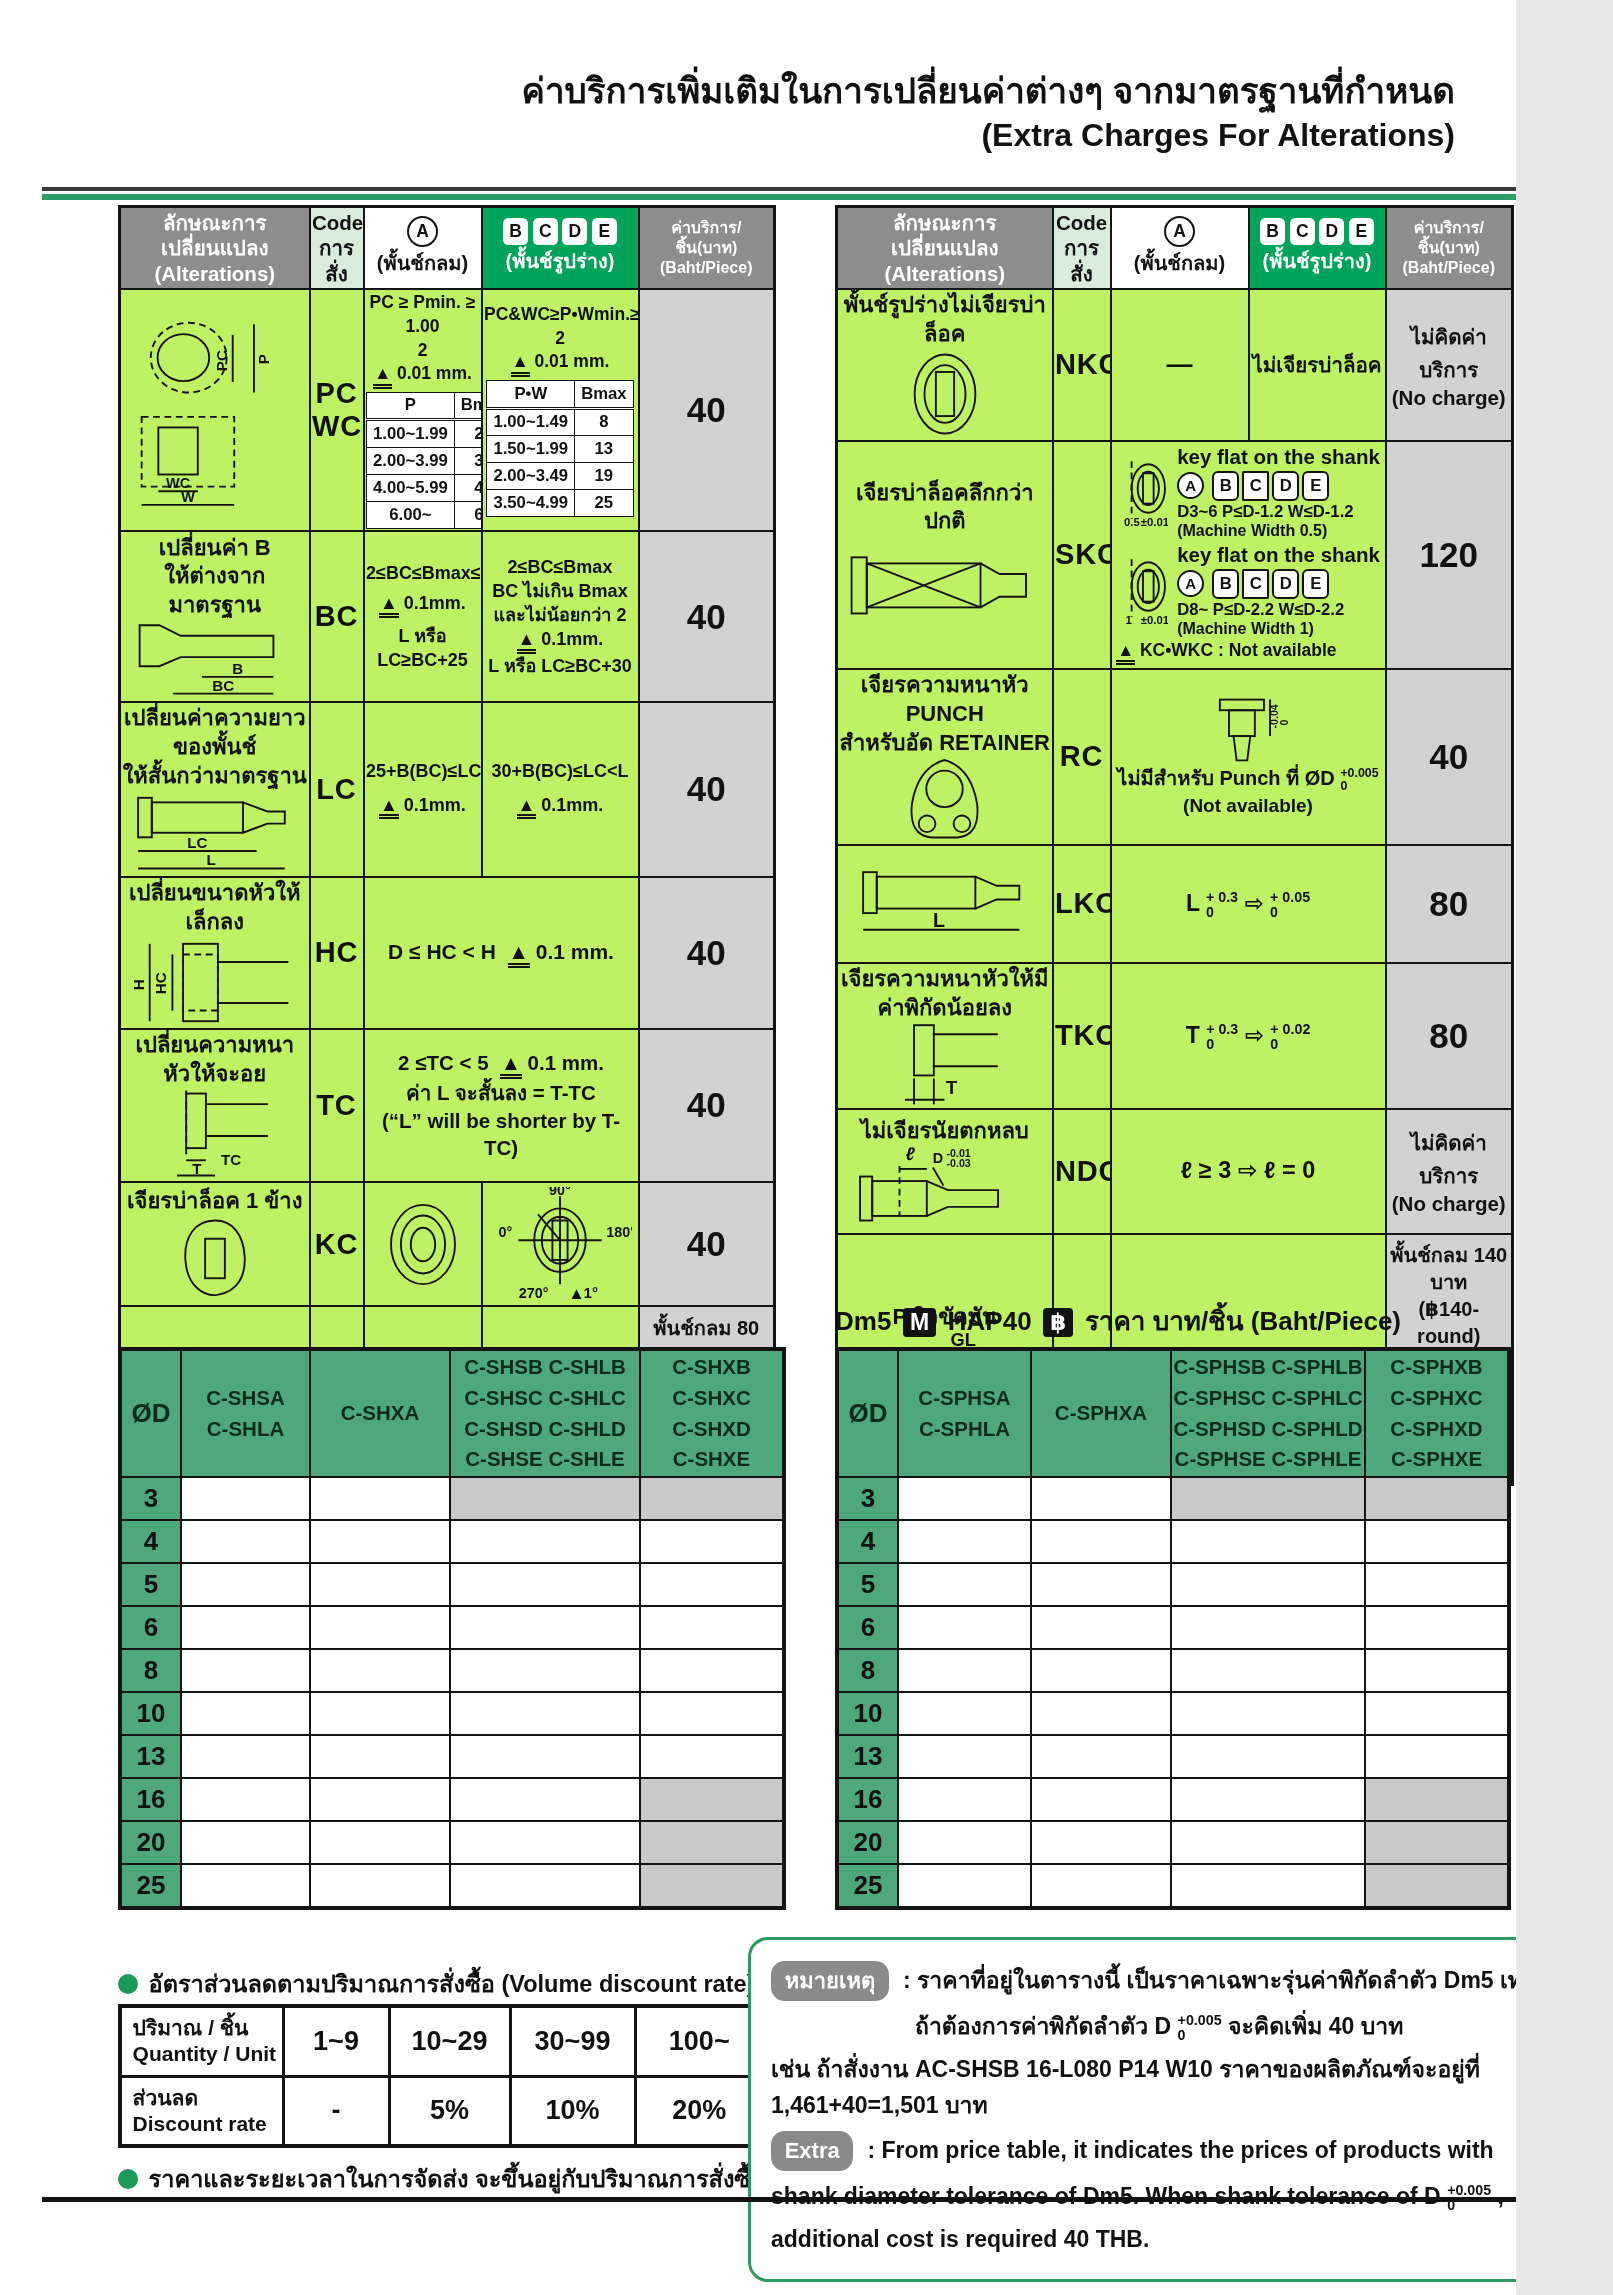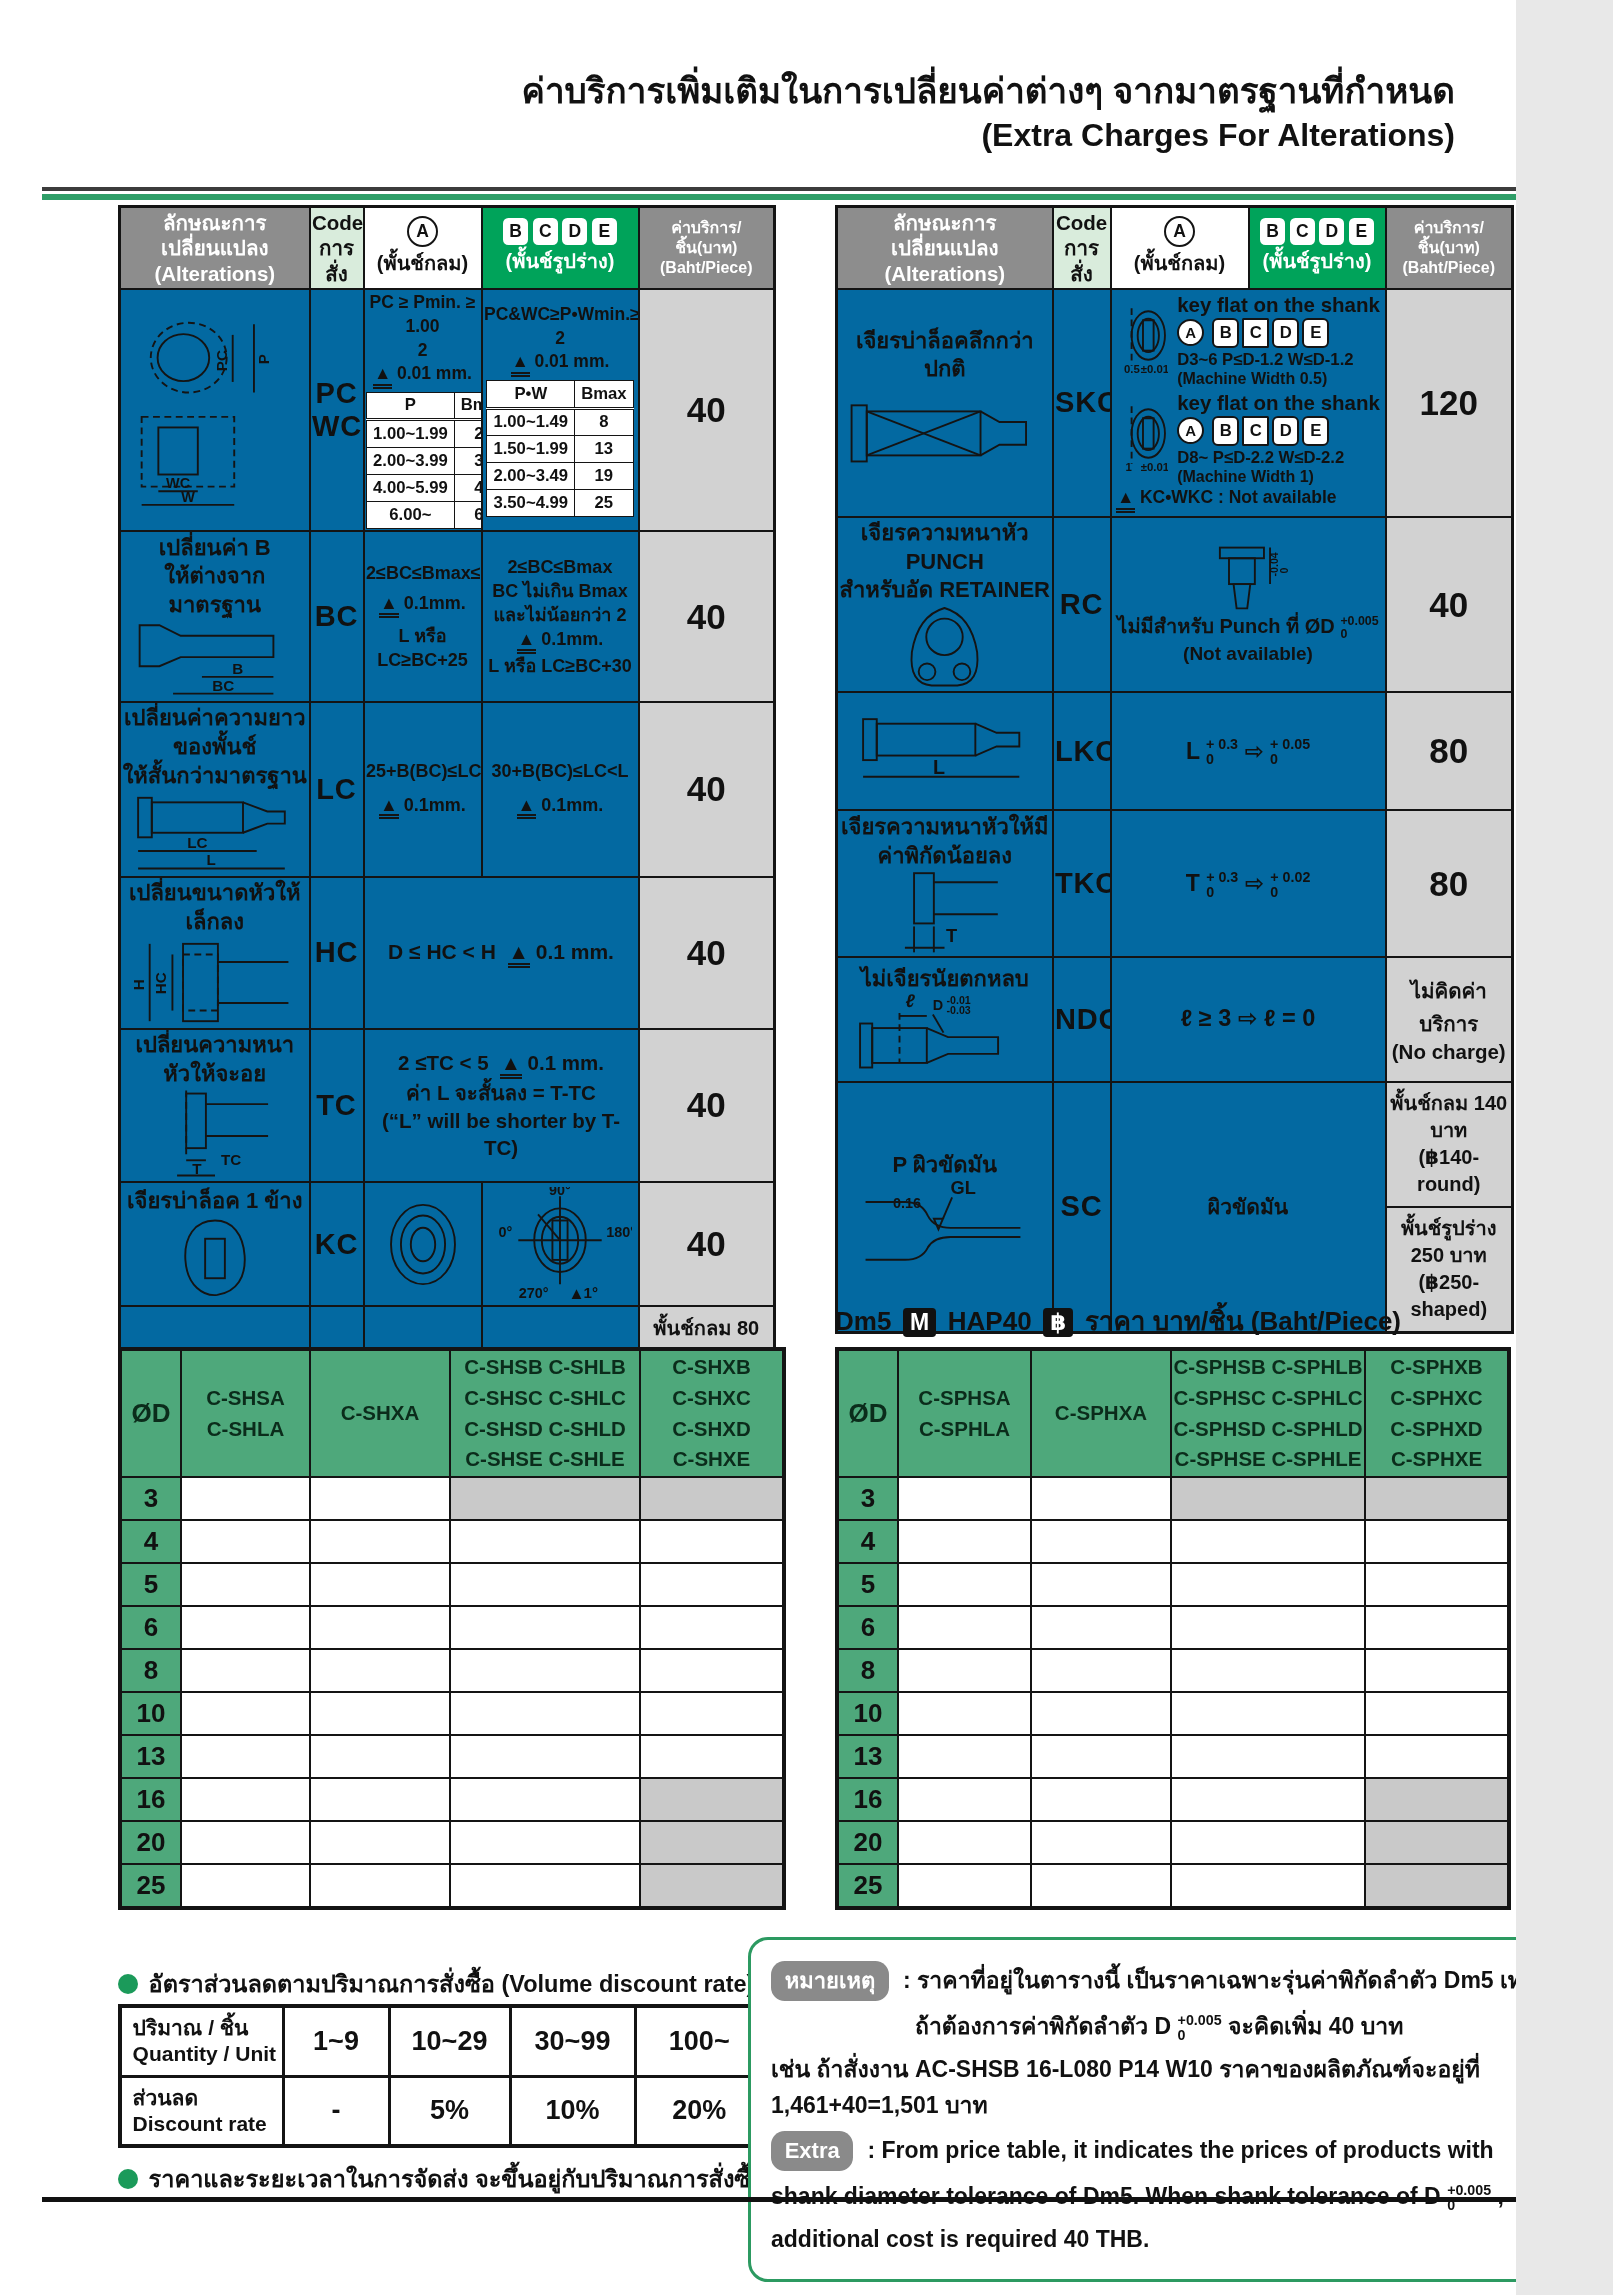--- a/index.html
+++ b/index.html
@@ -9,21 +9,21 @@
 
   
   .title-block{top:67px;right:61px;text-align:right;line-height:1.35;}
   .title-th{font-size:35px;}
   .title-en{font-size:32px;}
   .rule-dark{top:187px;left:42px;width:1530px;height:3.8px;background:#3c3c3c;}
   .rule-green{top:194px;left:42px;width:1530px;height:6px;background:#2f9e68;}
 
   
   table{border-collapse:collapse;table-layout:fixed;}
-  .alt{border:3.8px solid #141414;background:#0369a1;}
+  .alt{border:3.8px solid #141414;background:#bef264;}
   .alt td{border:2.3px solid #141414;text-align:center;vertical-align:middle;padding:1.5px;overflow:hidden;}
   .hdr-gray{background:#8d8d8d;color:#fff;font-size:20.5px;line-height:1.25;}
   .hdr-code{background:#d9ecdc;color:#111;font-size:20.5px;line-height:1.25;}
   .hdr-a{background:#fff;font-size:20px;}
   .hdr-bcde{background:#00a35a;color:#fff;font-size:20px;}
   .hdr-price{background:#8d8d8d;color:#fff;font-size:16px;line-height:1.25;}
   .code-cell{font-size:29px;letter-spacing:0.8px;}
   .price-cell{background:#d2d2d2;font-size:35px;}
   .alt-label{font-size:22px;line-height:1.3;}
   .formula{font-size:20.5px;line-height:1.35;}
@@ -409,20 +409,37 @@
       <td class="hdr-bcde">
         <span class="badge-sq">B</span><span class="badge-sq">C</span><span class="badge-sq">D</span><span class="badge-sq">E</span>
         <div>(พั้นช์รูปร่าง)</div>
       </td>
       <td class="hdr-price">
         <div>ค่าบริการ/ชิ้น(บาท)</div>
         <div>(Baht/Piece)</div>
       </td>
     </tr>
 
+    <tr style="height:144px">
+      <td>
+        <div class="alt-label">พั้นช์รูปร่างไม่เจียรบ่าล็อค</div>
+        <svg width="76" height="90" viewBox="0 0 100 118">
+          <ellipse class="ln" cx="50" cy="59" rx="40" ry="52"></ellipse>
+          <ellipse class="ln" cx="50" cy="59" rx="27" ry="38"></ellipse>
+          <rect class="ln" x="38" y="30" width="24" height="58"></rect>
+        </svg>
+      </td>
+      <td class="code-cell">NKC</td>
+      <td class="formula" style="font-size:26px">—</td>
+      <td class="formula" style="font-size:20.5px">ไม่เจียรบ่าล็อค</td>
+      <td class="price-cell" style="font-size:20.5px">
+        <div>ไม่คิดค่าบริการ</div>
+        <div>(No charge)</div>
+      </td>
+    </tr>
 
     <tr style="height:205px">
       <td>
         <div class="alt-label">เจียรบ่าล็อคลึกกว่าปกติ</div>
         <svg width="201" height="95" viewBox="0 0 265 125">
           <rect class="ln" x="10" y="28" width="20" height="74"></rect>
           <rect class="ln" x="30" y="36" width="150" height="58"></rect>
           <line class="ln" x1="30" y1="36" x2="180" y2="94"></line>
           <line class="ln" x1="30" y1="94" x2="180" y2="36"></line>
           <path class="ln" d="M180,36 L205,50 L240,50 L240,80 L205,80 L180,94"></path>

